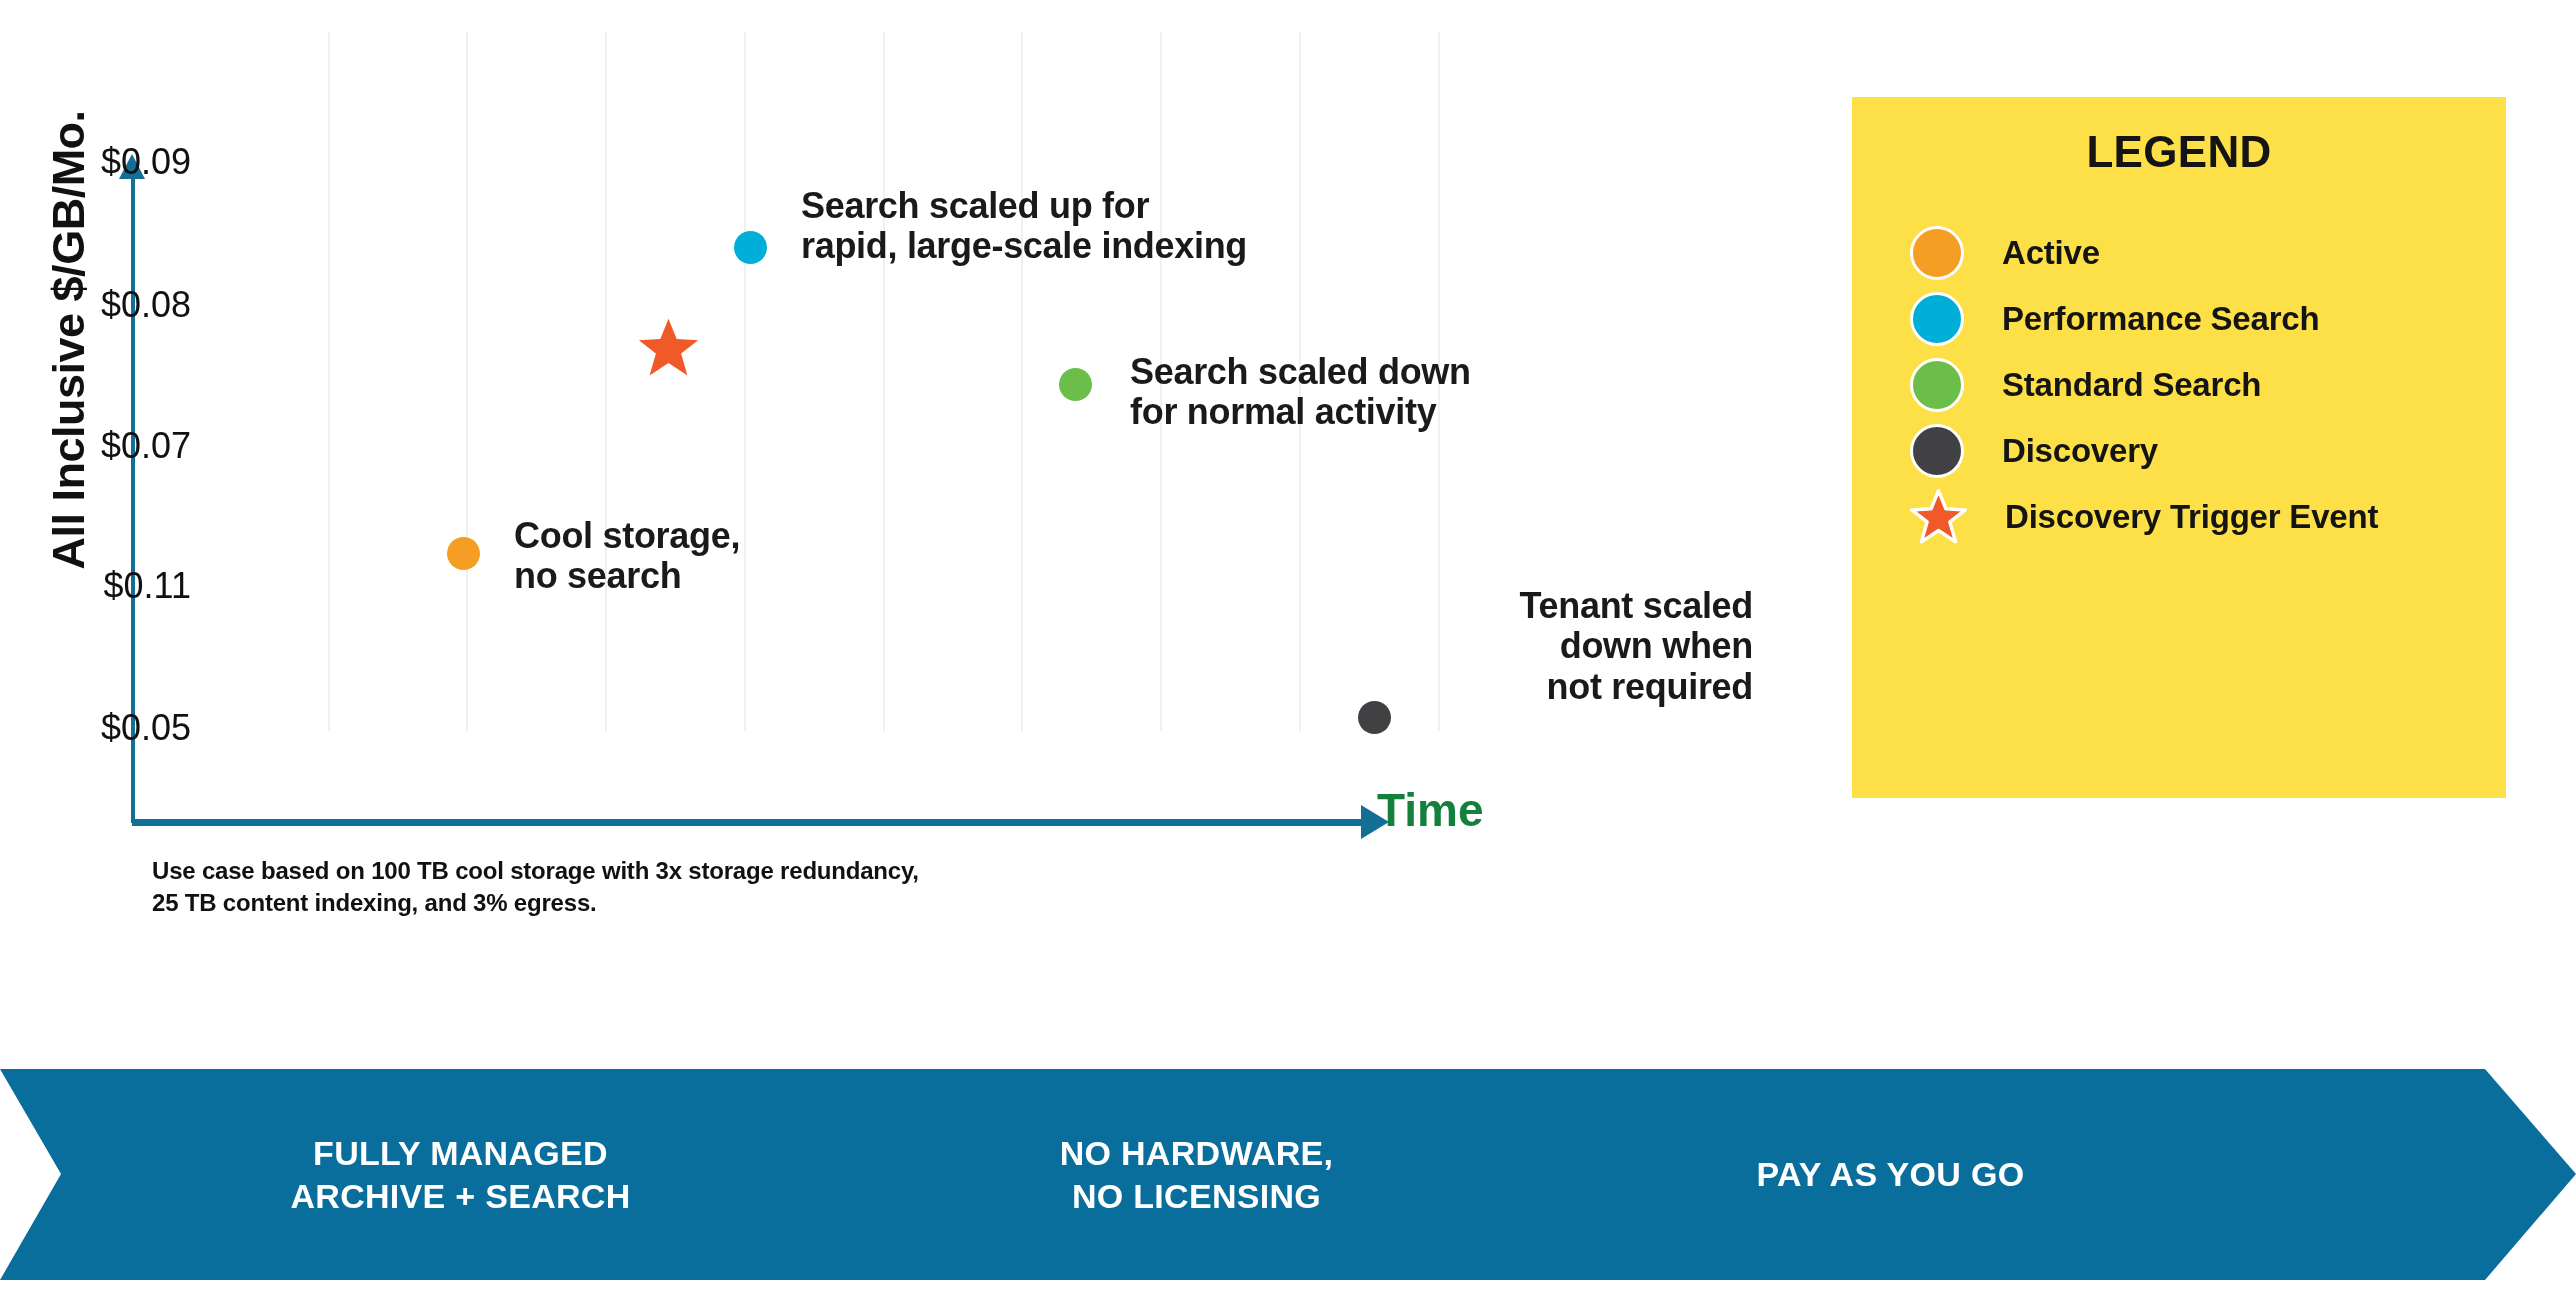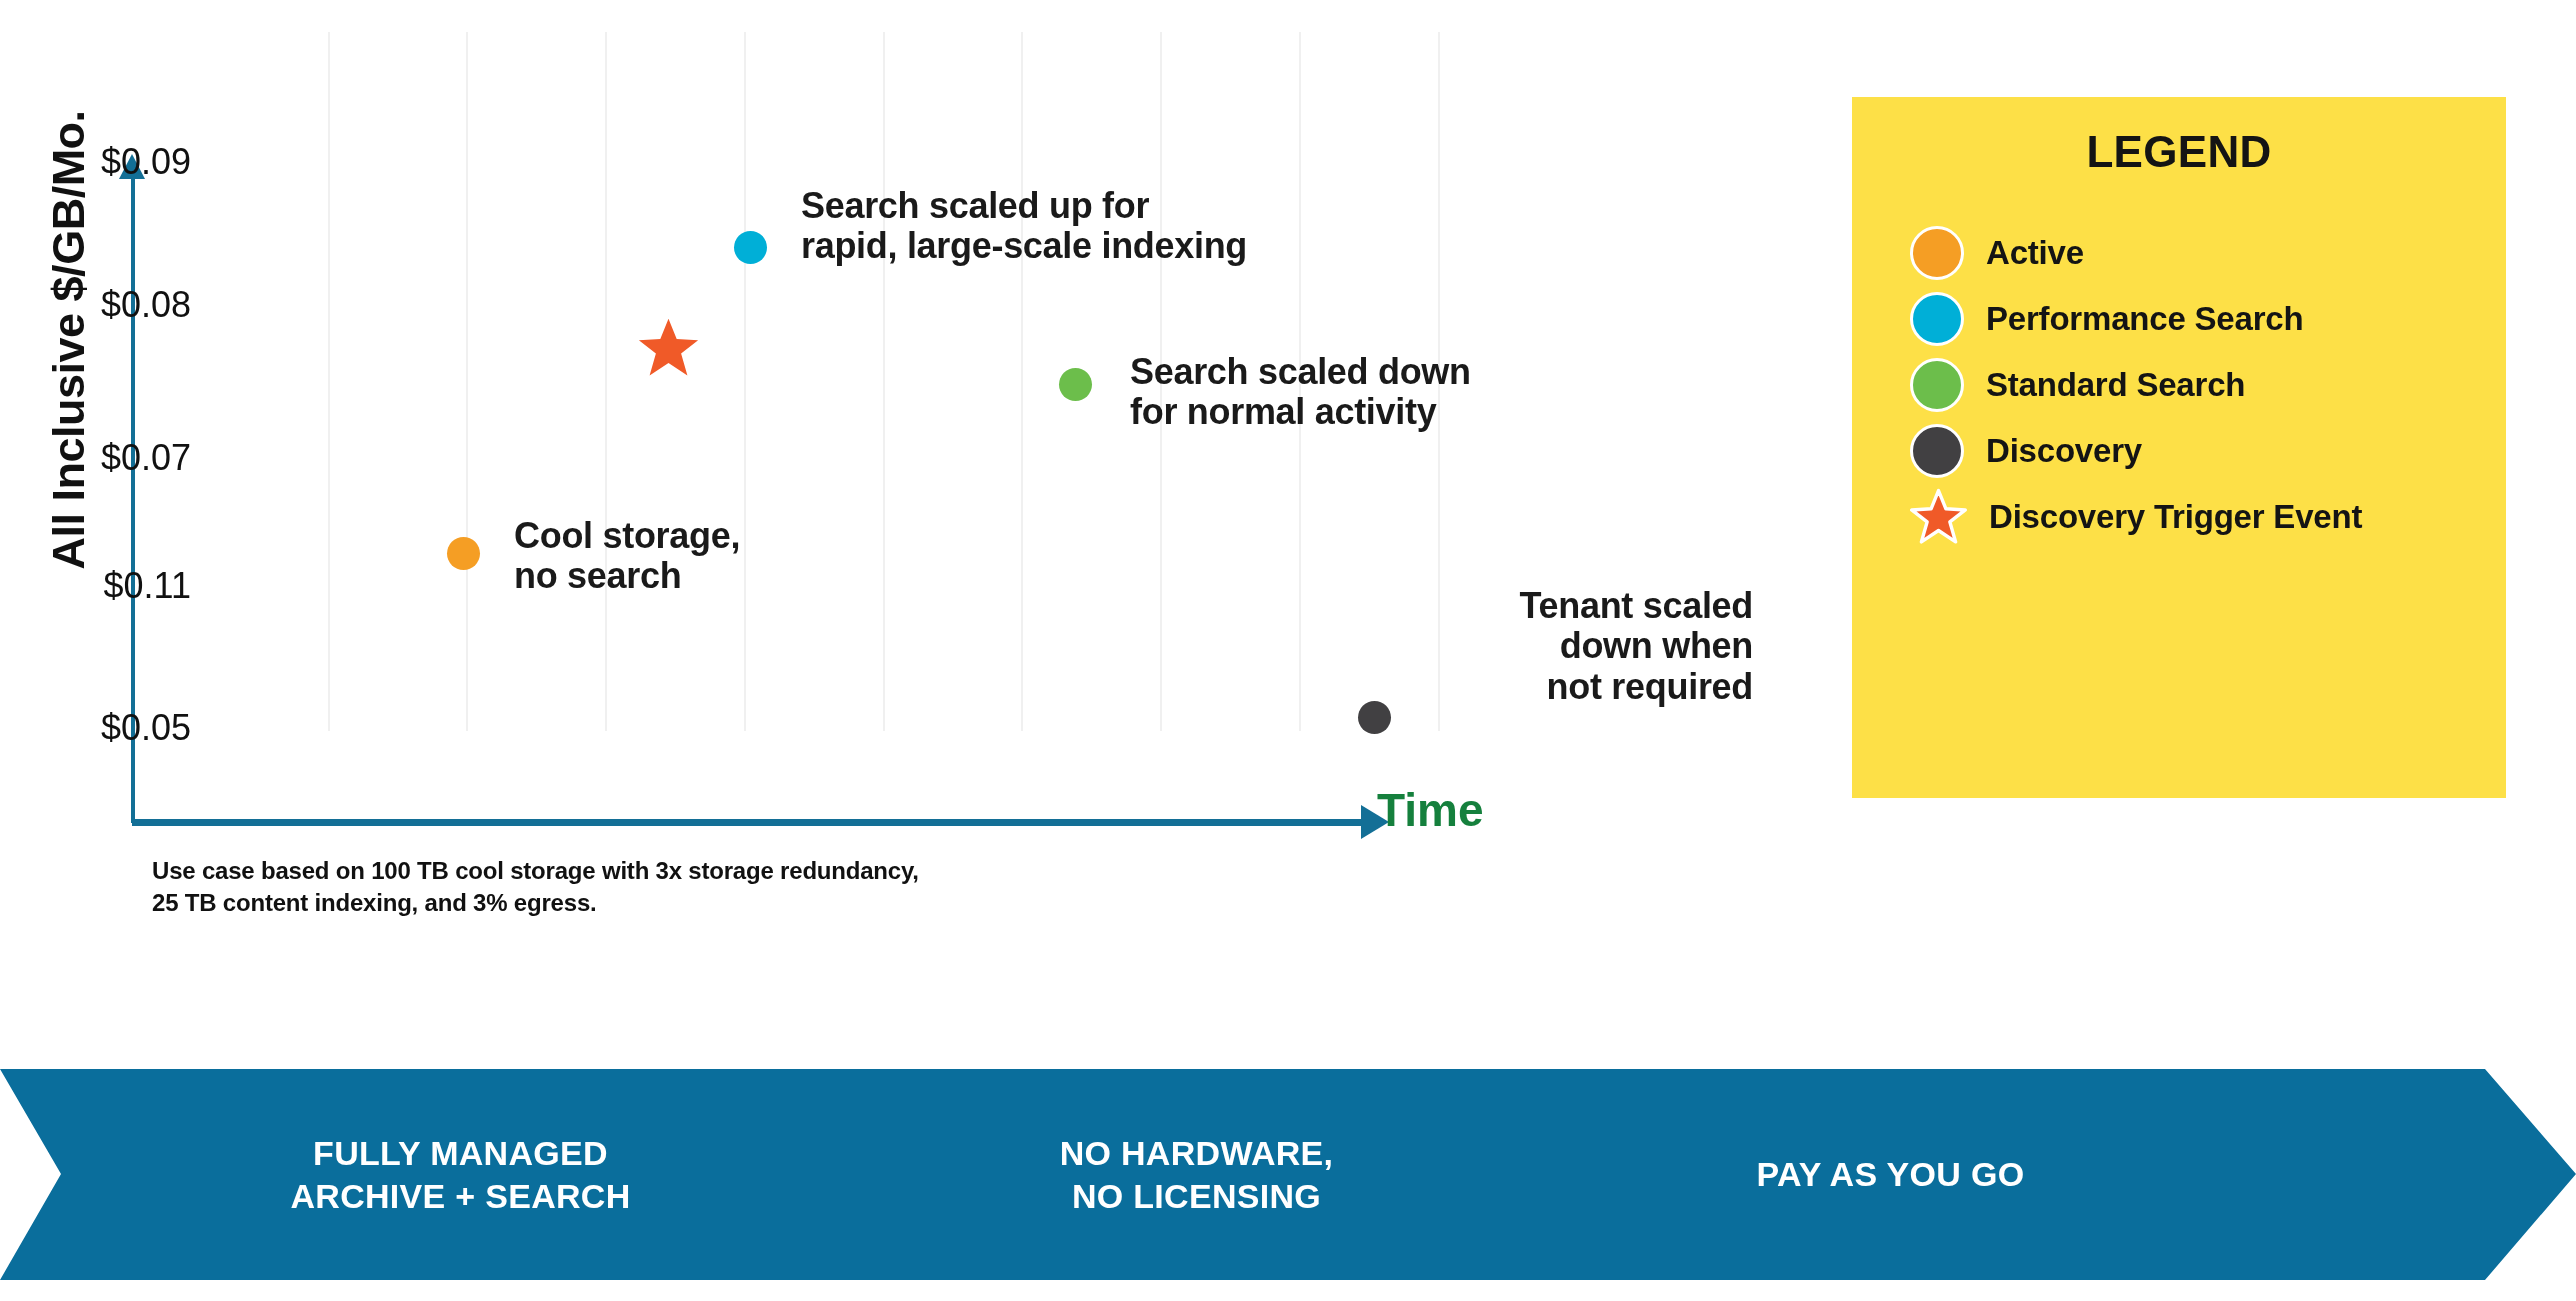--- a/index.html
+++ b/index.html
@@ -48,21 +48,21 @@
   
   #legend{position:absolute;left:1852px;top:97px;width:654px;height:701px;
       background:#fde047;}
   #legend-title{position:absolute;top:30px;left:0;width:100%;text-align:center;
       font-size:44px;font-weight:700;color:#141414;letter-spacing:0.3px;}
   .legend-row{position:absolute;left:58px;width:586px;height:65px;
       display:flex;align-items:center;}
   .legend-swatch{width:54px;height:54px;border-radius:50%;
       border:3.8px solid #ffffff;box-sizing:border-box;flex:0 0 auto;}
   .legend-star-wrap{width:57px;height:57px;flex:0 0 auto;position:relative;}
-  .legend-label{margin-left:22px;font-size:33px;font-weight:700;color:#141414;
+  .legend-label{margin-left:38px;font-size:33px;font-weight:700;color:#141414;
       white-space:nowrap;letter-spacing:-0.2px;}
 
   
   #banner{position:absolute;left:0;top:1069px;width:2576px;height:211px;}
   #banner-shape{position:absolute;inset:0;background:#0A6E9C;
       clip-path:polygon(0 0, 2576px 0, 2576px 0,
         2576px 0, 2576px 211px, 2576px 211px,
         2576px 211px, 0 211px, 0 211px, 59px 105px);}
   .banner-item{position:absolute;top:0;height:211px;display:flex;
       flex-direction:column;justify-content:center;align-items:center;
@@ -91,21 +91,21 @@
   <div id="y-axis-line"></div>
   <div id="y-axis-arrow"></div>
   <div id="x-axis-line"></div>
   <div id="x-axis-arrow"></div>
 
   <div id="x-axis-title">Time</div>
 
   <div id="yticks">
       <div class="ytick" style="left: 30px; top: 141px;">$0.09</div>
       <div class="ytick" style="left: 30px; top: 284px;">$0.08</div>
-      <div class="ytick" style="left: 30px; top: 425px; margin-top: 12px;">$0.07</div>
+      <div class="ytick" style="left: 30px; top: 425px;">$0.07</div>
       <div class="ytick" style="left: 30px; top: 565px;">$0.11</div>
       <div class="ytick" style="left: 30px; top: 707px;">$0.05</div>
     </div>
 
   <div id="datapoints">
       <div class="dot" style="left: 447px; top: 537px; width: 33px; height: 33px; background: rgb(245, 158, 36);"></div>
       <div style="position: absolute; left: 637px; top: 316px;">
         <svg viewBox="0 0 100 95" width="63" height="63" style="display: block;">
           <path d="M50 2 L63 34 L97 36 L70 57 L80 92 L50 72 L20 92 L30 57 L3 36 L37 34 Z" fill="#F05A28"></path>
         </svg>

